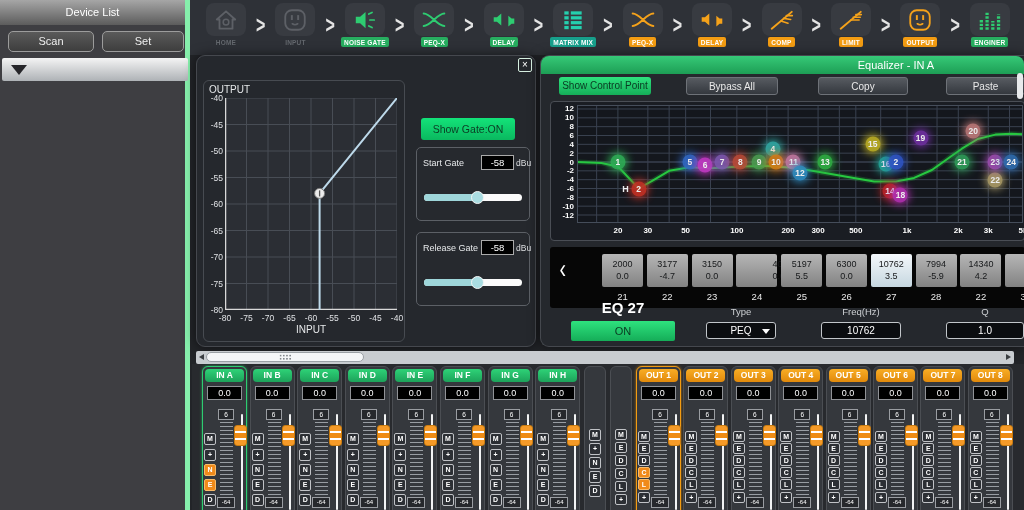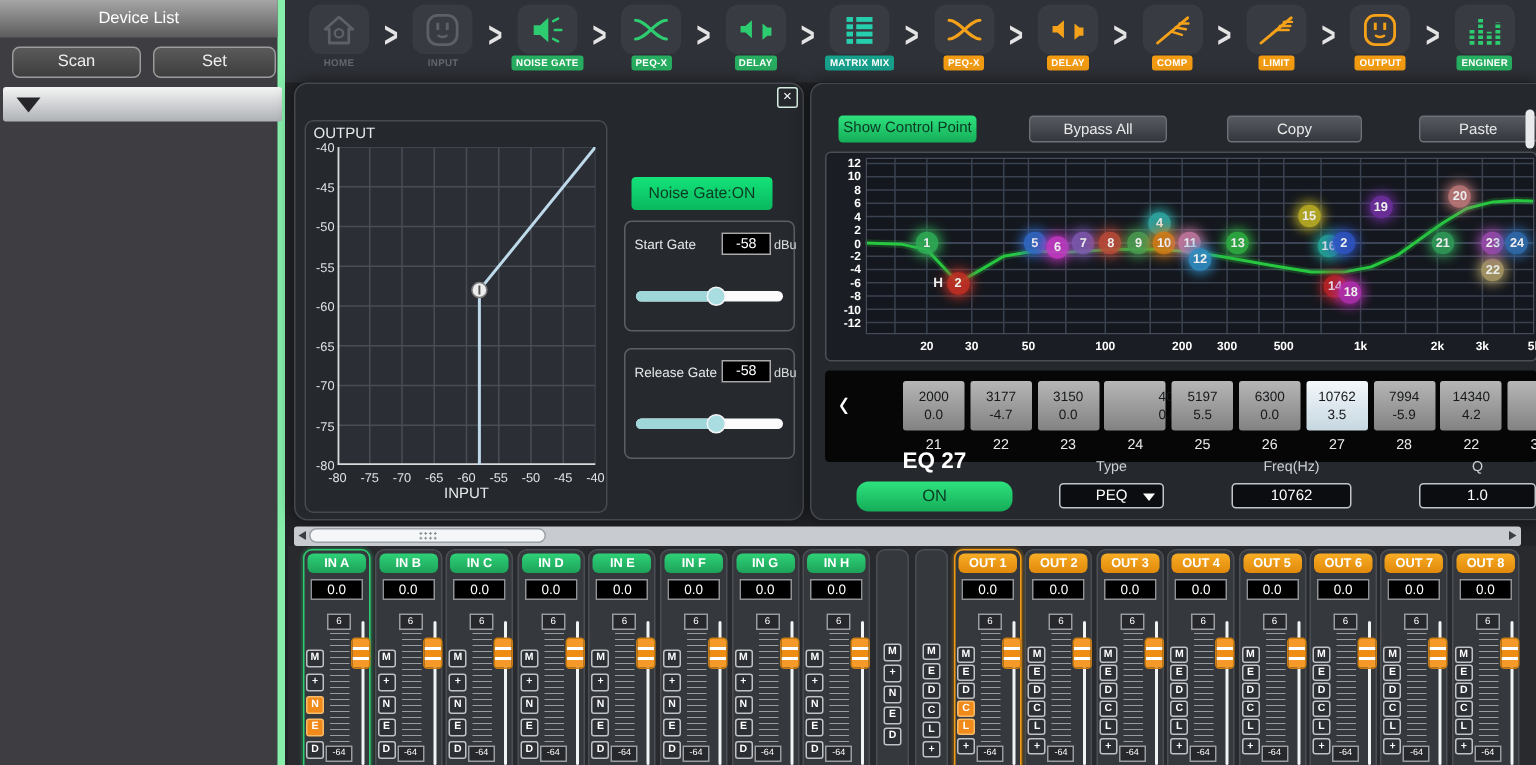--- a/index.html
+++ b/index.html
@@ -58,21 +58,21 @@
   .eq-yt{position:absolute;left:2px;width:21px;text-align:right;color:#fff;font-size:8px;font-weight:bold;}
   .eq-xt{position:absolute;top:124px;width:24px;text-align:center;color:#fff;font-size:8px;font-weight:bold;}
   .eq-pt{position:absolute;width:15px;height:15px;border-radius:50%;color:#fff;font-size:8.5px;font-weight:bold;text-align:center;line-height:15px;transform:translate(-50%,-50%);opacity:.92;}
   .eq-pt .pfx{position:absolute;left:-9px;top:0;font-size:9px;color:#fff;font-weight:bold;}
   #band-table{position:absolute;left:9px;top:191px;width:475px;height:61px;background:#060606;border-radius:3px;overflow:hidden;}
   #band-arrow{position:absolute;left:8px;top:8px;color:#fff;font-size:28px;line-height:28px;transform:scaleX(.7);}
   .band-cell{position:absolute;top:7px;width:41px;height:33px;border-radius:2px;background:linear-gradient(#b6b6b6,#828282);color:#16181a;font-size:9px;text-align:center;line-height:12px;padding-top:4px;}
   .band-cell.sel{background:linear-gradient(#f4f8fb,#c6d7e0);}
   .band-num{position:absolute;top:44px;width:41px;text-align:center;color:#eaeaea;font-size:9.5px;}
   #eq-name{position:absolute;left:32px;top:243px;width:100px;text-align:center;font-size:15px;font-weight:bold;color:#fff;}
-  #eq-on{position:absolute;left:30px;top:265px;width:104px;height:20px;background:linear-gradient(#2ee27e,#15ad58);border-radius:8px;color:#0a3a22;font-size:11px;line-height:20px;text-align:center;}
+  #eq-on{position:absolute;left:30px;top:265px;width:104px;height:20px;background:linear-gradient(#2ee27e,#15ad58);border-radius:2px;color:#0a3a22;font-size:11px;line-height:20px;text-align:center;}
   .eq-flabel{position:absolute;top:250px;color:#cdd0d3;font-size:9.5px;text-align:center;}
   #eq-type-label{left:165px;width:70px;} #eq-freq-label{left:280px;width:80px;} #eq-q-label{left:405px;width:78px;}
   .eq-field{position:absolute;top:266px;height:17px;background:#0b0d10;border:1px solid #c2c6ca;border-radius:3px;color:#fff;font-size:10px;line-height:15px;text-align:center;font-family:"Liberation Sans",sans-serif;}
   #eq-type{left:165px;width:70px;} #eq-freq{left:280px;width:80px;} #eq-q{left:405px;width:78px;}
   .dd-arrow{position:absolute;right:5px;top:6px;width:0;height:0;border-left:4px solid transparent;border-right:4px solid transparent;border-top:5px solid #fff;}
 
   
   #hscroll{position:absolute;left:196px;top:351px;width:818px;height:13px;background:#c8ccd0;border-radius:2px;}
   #hs-left{position:absolute;left:3px;top:3px;width:0;height:0;border-top:3.5px solid transparent;border-bottom:3.5px solid transparent;border-right:5px solid #3a3e42;}
   #hs-right{position:absolute;right:3px;top:3px;width:0;height:0;border-top:3.5px solid transparent;border-bottom:3.5px solid transparent;border-left:5px solid #3a3e42;}
@@ -288,21 +288,21 @@
       <div class="tick" style="left: 39.5px; width: 20px; top: 257px; text-align: center;">-75</div>
       <div class="tick" style="left: 61px; width: 20px; top: 257px; text-align: center;">-70</div>
       <div class="tick" style="left: 82.5px; width: 20px; top: 257px; text-align: center;">-65</div>
       <div class="tick" style="left: 104px; width: 20px; top: 257px; text-align: center;">-60</div>
       <div class="tick" style="left: 125.5px; width: 20px; top: 257px; text-align: center;">-55</div>
       <div class="tick" style="left: 147px; width: 20px; top: 257px; text-align: center;">-50</div>
       <div class="tick" style="left: 168.5px; width: 20px; top: 257px; text-align: center;">-45</div>
       <div class="tick" style="left: 190px; width: 20px; top: 257px; text-align: center;">-40</div>
     </div>
   <div class="axis-label" id="ng-xlabel">INPUT</div>
-  <div id="ng-on">Noise Gate:ON</div>
+  <div id="ng-on">Show Gate:ON</div>
 
   <div class="ng-group" id="ng-g1">
     <div class="ng-glabel">Start Gate</div>
     <input class="ng-input" readonly="" value="-58" style="">
     <div class="unit">dBu</div>
     <div class="slider" id="ng-s1">
       <div class="fill" style="width: 55%;"></div>
       <div class="thumb" style="left: 55%;"></div>
     </div>
   </div>
@@ -312,20 +312,23 @@
     <input class="ng-input" readonly="" value="-58" style="">
     <div class="unit">dBu</div>
     <div class="slider" id="ng-s2">
       <div class="fill" style="width: 55%;"></div>
       <div class="thumb" style="left: 55%;"></div>
     </div>
   </div>
 </div>
 
 <div class="panel" id="eq-panel">
+  <div class="ptitle">
+    <span id="eq-title">Equalizer - IN A</span>
+  </div>
   <div class="eq-btn" id="eq-show">Show Control Point</div>
   <div class="eq-btn" id="eq-bypass">Bypass All</div>
   <div class="eq-btn" id="eq-copy">Copy</div>
   <div class="eq-btn" id="eq-paste">Paste</div>
 
   <div id="eq-graph-box">
     <div id="eq-yticks">
         <div class="eq-yt" style="top: 2.4996px;">12</div>
         <div class="eq-yt" style="top: 11.333px;">10</div>
         <div class="eq-yt" style="top: 20.1664px;">8</div>

